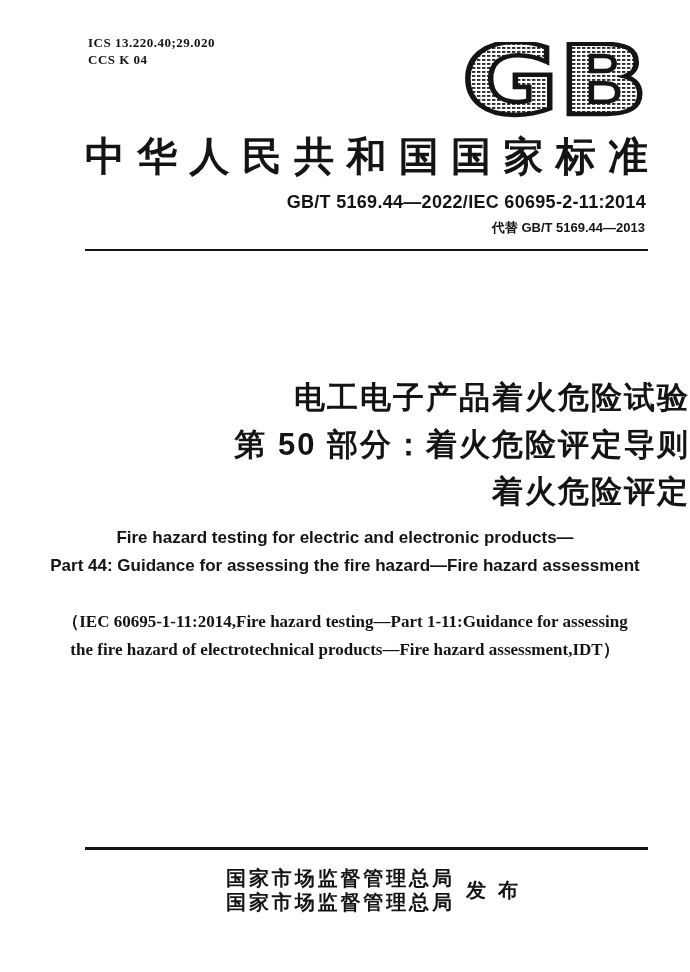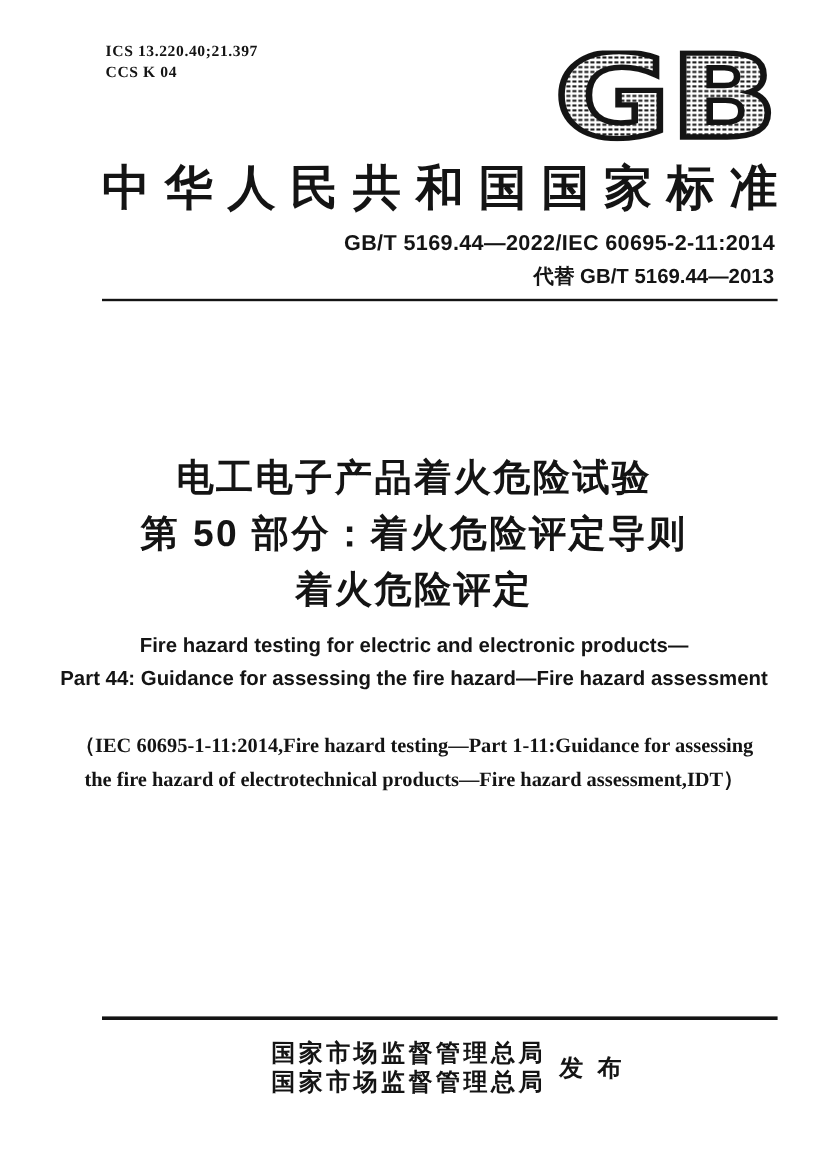--- a/index.html
+++ b/index.html
@@ -30,29 +30,29 @@
     white-space:nowrap;
   }
   .std-number{
     position:absolute;right:44px;top:192px;
     font-family:"Liberation Sans", sans-serif;
     font-weight:bold;font-size:18px;letter-spacing:0.3px;
   }
   .replaces{
     position:absolute;right:45px;top:219px;
     font-family:"Liberation Sans", sans-serif;
-    font-weight:bold;font-size:17px;
+    font-weight:bold;font-size:13px;
   }
   .rule{position:absolute;left:85px;width:563px;background:#141414;}
   .rule-top{top:249px;height:2px;}
   .rule-bottom{top:847px;height:3px;}
   
   .title-cn{
     position:absolute;left:0;width:690px;top:374px;
-    text-align:center;
+    text-align:right;
     font-family:"Liberation Sans", sans-serif;
     font-weight:bold;font-size:31px;line-height:47px;
     letter-spacing:2px;
   }
   
   .title-en{
     position:absolute;left:0;width:690px;top:524px;
     text-align:center;
     font-family:Liberation Sans, sans-serif;
     font-weight:bold;font-size:17px;line-height:28px;
@@ -88,21 +88,21 @@
     font-weight:bold;font-size:20px;
     white-space:nowrap;
   }
 </style>
 </head>
 <body>
 
 <div class="page">
 
   <div class="ics">
-    <div>ICS 13.220.40;21.397</div>
+    <div>ICS 13.220.40;29.020</div>
     <div>CCS K 04</div>
   </div>
 
   <svg class="logo" viewBox="0 0 186 76" xmlns="http://www.w3.org/2000/svg" aria-hidden="true">
     <defs>
       <pattern id="hatch" patternUnits="userSpaceOnUse" width="5" height="4">
         <rect width="5" height="4" fill="#ffffff"></rect>
         <rect y="1.1" width="3.4" height="1.7" fill="#141414"></rect>
       </pattern>
     </defs>

